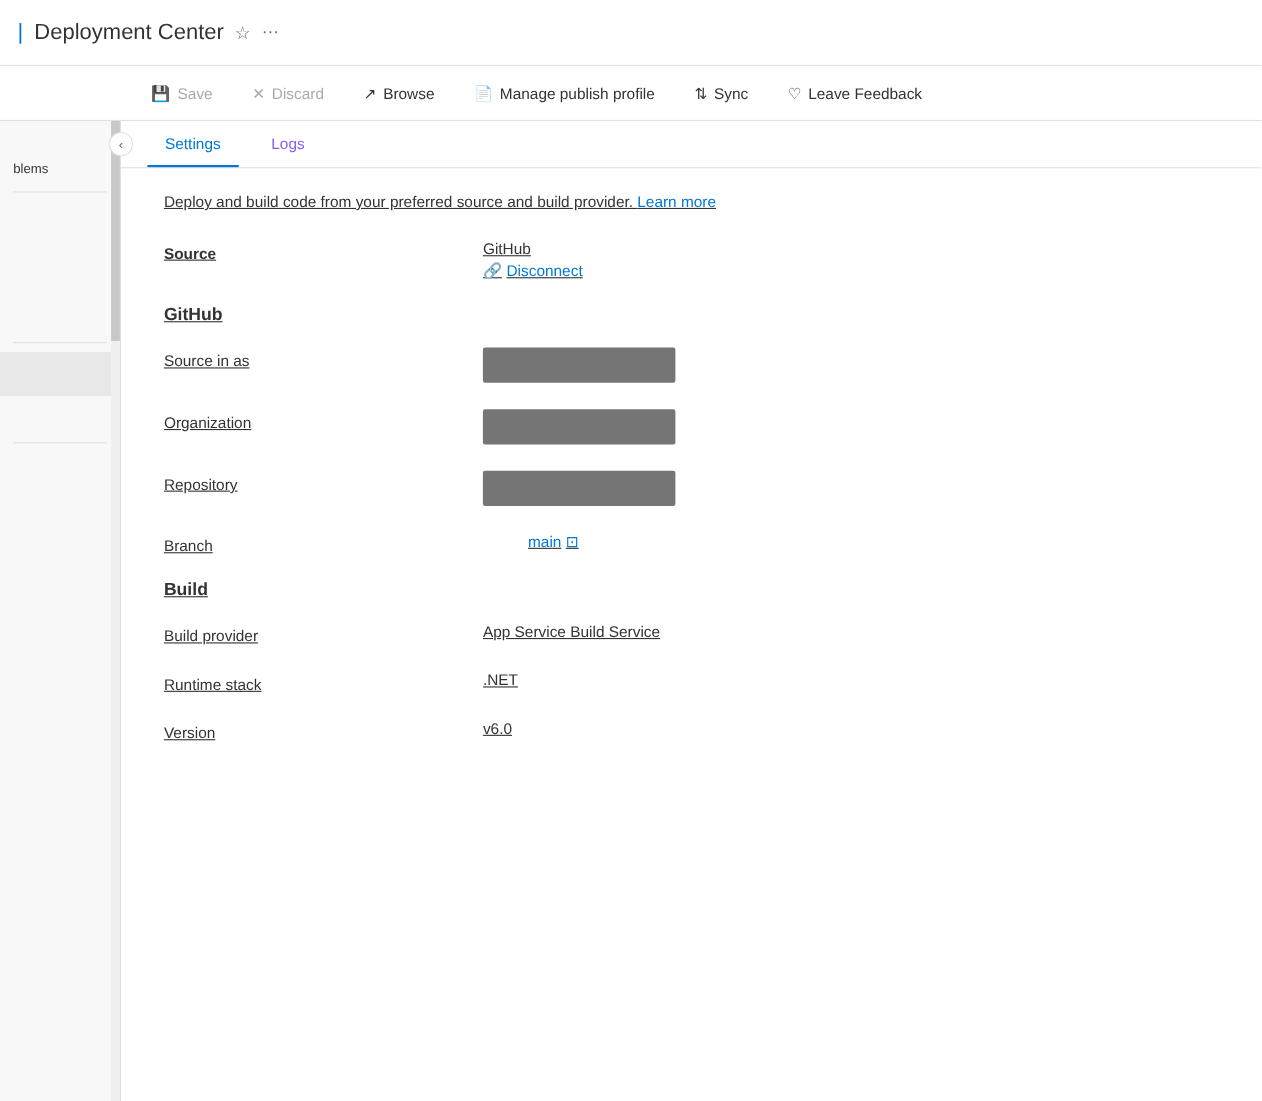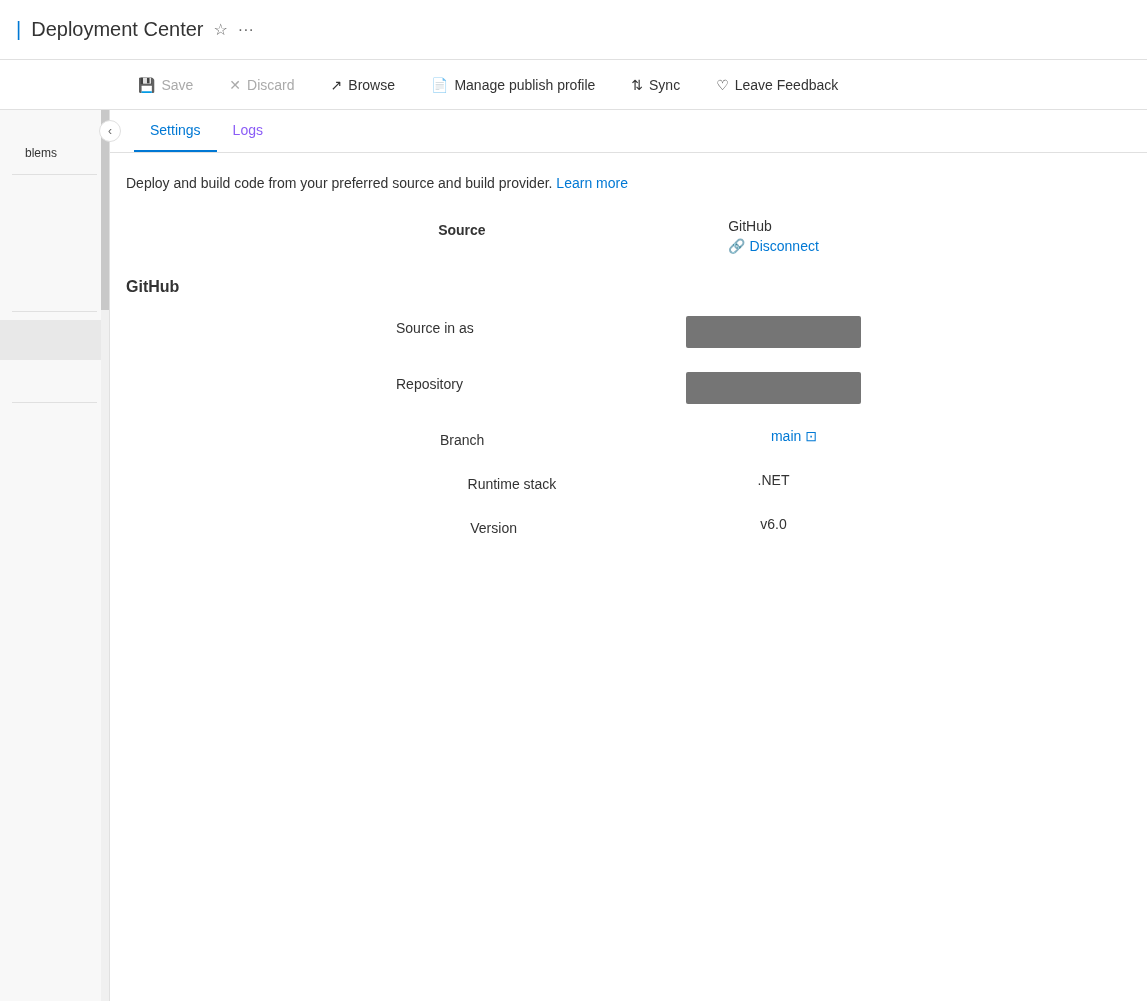--- a/index.html
+++ b/index.html
@@ -25,32 +25,32 @@
 
     
     .sidebar { width: 110px; border-right: 1px solid #e0e0e0; background: #f8f8f8; position: relative; flex-shrink: 0; }
     .sidebar-collapse-btn { position: absolute; top: 10px; right: -12px; background: #fff; border: 1px solid #e0e0e0; border-radius: 50%; width: 22px; height: 22px; display: flex; align-items: center; justify-content: center; cursor: pointer; font-size: 12px; color: #666; z-index: 10; }
     .sidebar-divider { height: 1px; background: #e0e0e0; margin: 8px 12px; }
 
     
     .content { flex: 1; overflow-y: auto; padding: 0; }
 
     
-    .tabs { display: flex; align-items: flex-start; border-bottom: 1px solid #e0e0e0; padding: 0 24px; margin-bottom: 20px; }
+    .tabs { display: flex; align-items: flex-start; border-bottom: 1px solid #e0e0e0; padding: 0 24px; margin-bottom: 20px; gap: 14px; }
     .tab { padding: 12px 16px; font-size: 14px; cursor: pointer; color: #0078d4; border-bottom: 2px solid transparent; }
     .tab.active { border-bottom: 2px solid #0078d4; color: #0078d4; font-weight: 500; }
     .tab:not(.active) { color: #8b5cf6; }
 
     
-    .settings-content { padding: 0 16px 24px; }
+    .settings-content { padding: 0 39px 24px; text-decoration: underline; }
     .description { font-size: 14px; color: #333; margin-bottom: 24px; line-height: 1.5; }
     .description a { color: #0078d4; text-decoration: none; }
 
     
-    .form-row { display: flex; align-items: flex-start; margin-bottom: 24px; justify-content: center; }
+    .form-row { display: flex; align-items: flex-start; margin-bottom: 24px; }
     .form-label { width: 290px; font-size: 14px; color: #333; padding-top: 4px; flex-shrink: 0; }
     .form-label.bold { font-weight: 600; }
     .form-value { font-size: 14px; color: #333; }
     .form-value .source-text { display: block; margin-bottom: 4px; }
 
     
     .section-header { font-size: 16px; font-weight: 700; color: #333; margin-bottom: 20px; margin-top: 8px; }
 
     
     .disconnect-link { color: #0078d4; text-decoration: none; display: flex; align-items: center; gap: 4px; font-size: 14px; }
@@ -60,21 +60,21 @@
 
     
     .redacted-box { width: 175px; height: 32px; background: #757575; border-radius: 2px; }
 
     
     .sidebar::-webkit-scrollbar { width: 6px; }
     .scrollbar-track { position: absolute; right: 0; top: 0; width: 8px; height: 100%; background: #f0f0f0; }
     .scrollbar-thumb { position: absolute; right: 0; top: 0; width: 8px; height: 200px; background: #c8c8c8; }
 
     
-    .sidebar-problems { font-size: 12px; color: #333; padding: 6px 25px; }
+    .sidebar-problems { font-size: 12px; color: #333; padding: 6px 12px; }
   </style>
 </head>
 <body>
 
 <div class="app-container">
 
   <div class="header">
     <div class="header-title">
       <span class="pipe">|</span>
       <span>Deployment Center</span>
@@ -158,39 +158,50 @@
 
         <div class="section-header">GitHub</div>
 
         <div class="form-row">
           <div class="form-label">Source in as</div>
           <div class="form-value">
             <div class="redacted-box"></div>
           </div>
         </div>
 
+        <div class="form-row">
+          <div class="form-label">Organization</div>
+          <div class="form-value">
+            <div class="redacted-box"></div>
+          </div>
+        </div>
 
         <div class="form-row">
           <div class="form-label">Repository</div>
           <div class="form-value">
             <div class="redacted-box"></div>
           </div>
         </div>
 
         <div class="form-row">
           <div class="form-label">Branch</div>
           <div class="form-value">
             <a href="#" class="branch-link">
               <span>main</span>
               <span>⊡</span>
             </a>
           </div>
         </div>
 
-
+        <div class="section-header">Build</div>
+
+        <div class="form-row">
+          <div class="form-label">Build provider</div>
+          <div class="form-value">App Service Build Service</div>
+        </div>
 
         <div class="form-row">
           <div class="form-label">Runtime stack</div>
           <div class="form-value">.NET</div>
         </div>
 
         <div class="form-row">
           <div class="form-label">Version</div>
           <div class="form-value">v6.0</div>
         </div>

